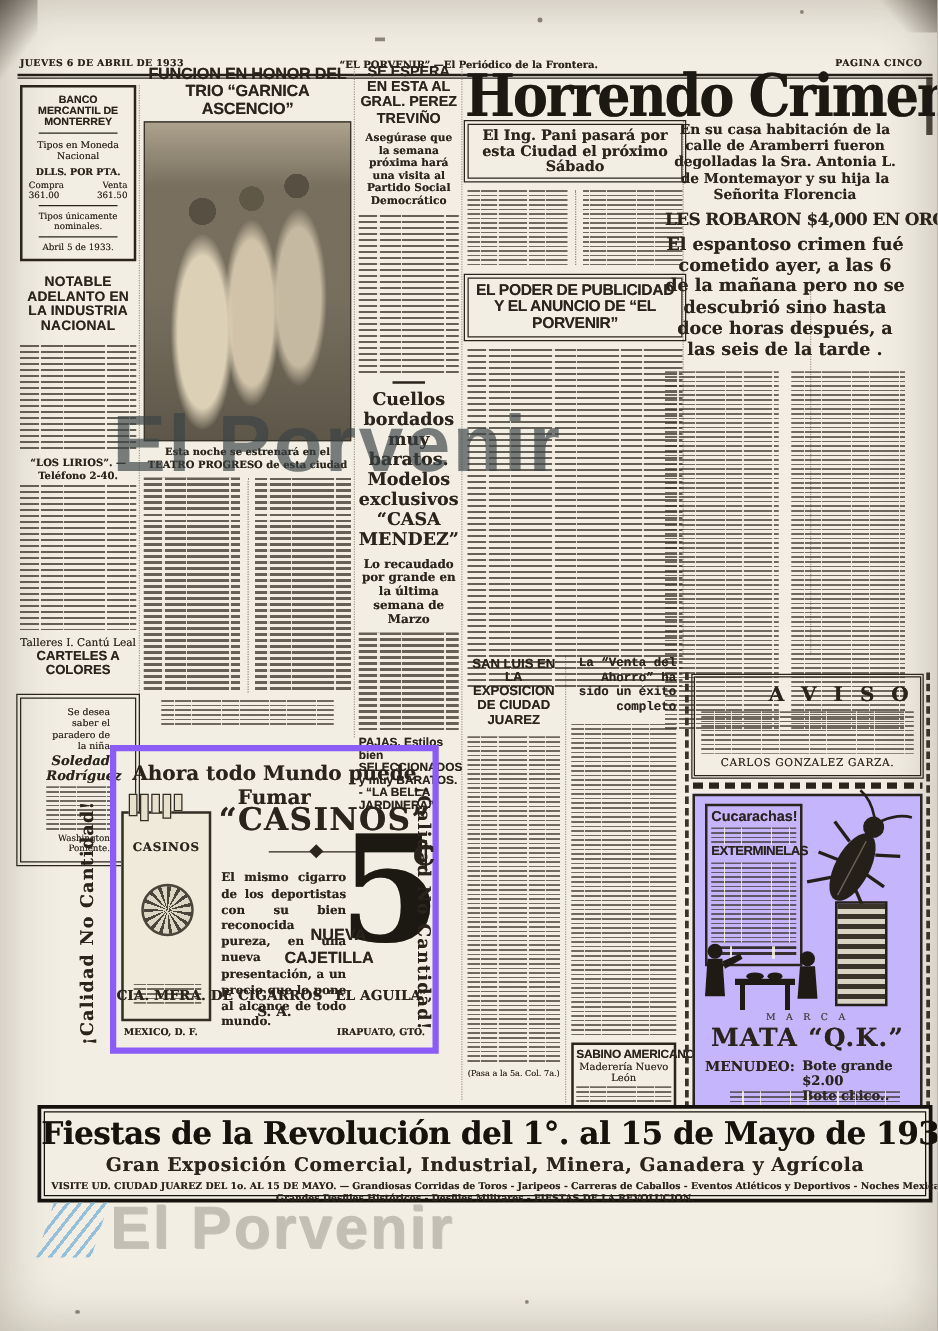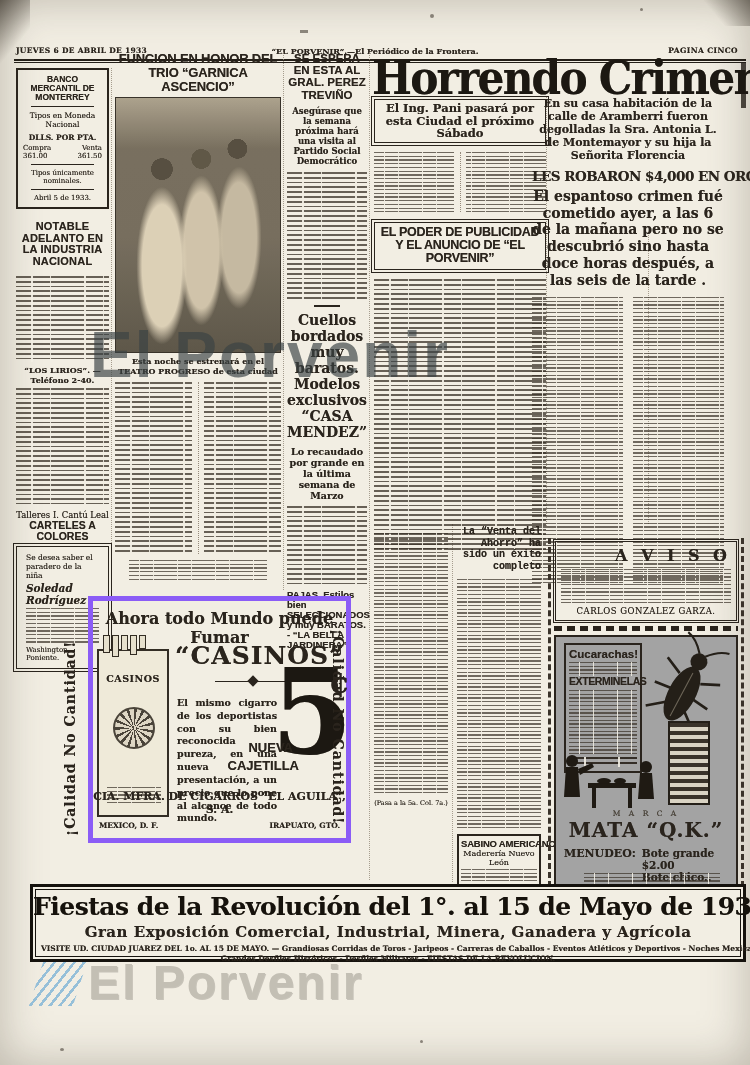--- a/index.html
+++ b/index.html
@@ -88,21 +88,21 @@
       <div class="serif" style="font-size:7px;">Abril 5 de 1933.</div>
     </div>
 
     <div class="gothic" style="margin-top:12px;font-size:11px;text-align:center;letter-spacing:.2px;">NOTABLE ADELANTO EN LA INDUSTRIA NACIONAL</div>
     <div class="gk" style="height:86px;margin-top:8px;"></div>
     <div class="serif" style="font-size:8px;font-weight:700;text-align:center;margin:3px 0;">“LOS LIRIOS”. — Teléfono 2-40.</div>
     <div class="gk" style="height:116px;"></div>
     <div class="serif" style="font-size:8.5px;text-align:center;margin-top:6px;">Talleres I. Cantú Leal</div>
     <div class="gothic" style="font-size:10.5px;text-align:center;">CARTELES A COLORES</div>
 
-    <div class="boxed" style="margin-top:4px;padding:6px 9px;text-align:left;">
+    <div class="boxed" style="margin-top:16px;padding:6px 20px;text-align:right;">
       <div class="serif" style="font-size:7.5px;">Se desea saber el paradero de la niña</div>
       <div class="serif" style="font-size:10.5px;font-weight:700;font-style:italic;margin:2px 0;">Soledad Rodríguez</div>
       <div class="gk t" style="height:36px;"></div>
       <div class="serif" style="font-size:7px;margin-top:2px;">Washington Poniente.</div>
     </div>
   </div>
 
   <div class="abs" style="left:115px;top:52px;width:166px;">
     <div class="gothic" style="font-size:13px;text-align:center;letter-spacing:-.2px;">FUNCION EN HONOR DEL TRIO “GARNICA ASCENCIO”</div>
     <div class="photo" style="width:166px;height:256px;margin-top:4px;"></div>
@@ -142,20 +142,21 @@
     <div class="serif" style="font-size:11px;font-weight:700;text-align:center;line-height:1.18;">En su casa habitación de la calle de Aramberri fueron degolladas la Sra. Antonia L. de Montemayor y su hija la Señorita Florencia</div>
     <div class="serif" style="font-size:13.5px;font-weight:700;text-align:center;letter-spacing:-.5px;margin-top:5px;white-space:nowrap;">LES ROBARON $4,000 EN ORO</div>
     <div class="serif" style="font-size:14px;font-weight:700;text-align:center;margin-top:4px;line-height:1.2;">El espantoso crimen fué cometido ayer, a las 6 de la mañana pero no se descubrió sino hasta doce horas después, a las seis de la tarde .</div>
     <div style="display:flex;gap:10px;margin-top:8px;">
       <div class="gk t" style="flex:1;height:288px;"></div>
       <div class="gk t" style="flex:1;height:288px;"></div>
     </div>
   </div>
 
   <div class="abs" style="left:374px;top:526px;width:74px;">
+    <div class="gothic" style="font-size:10.5px;text-align:center;">SAN LUIS EN LA EXPOSICION DE CIUDAD JUAREZ</div>
     <div class="gk t" style="height:262px;margin-top:7px;"></div>
     <div class="serif" style="font-size:6.5px;text-align:center;margin-top:4px;">(Pasa a la 5a. Col. 7a.)</div>
   </div>
 
   <div class="abs" style="left:457px;top:526px;width:84px;">
     <div class="serif" style="font-size:10px;font-weight:700;text-align:right;line-height:1.15;font-family:Liberation Mono, monospace;">La “Venta del Ahorro” ha sido un éxito completo</div>
     <div class="gk t" style="height:250px;margin-top:7px;"></div>
     <div style="border:2px solid #2a241d;margin-top:5px;padding:3px 2px;text-align:center;">
       <div class="gothic" style="font-size:9.5px;letter-spacing:-.2px;white-space:nowrap;">SABINO AMERICANO</div>
       <div class="serif" style="font-size:8px;">Maderería Nuevo León</div>
@@ -164,21 +165,21 @@
   </div>
 
   <div class="abs" style="left:548px;top:538px;width:196px;border-left:3px dashed #3a332a;border-right:3px dashed #3a332a;padding:0 3px;">
     <div style="border:1px solid #2a241d;outline:1px solid #2a241d;outline-offset:1px;margin:3px 1px 5px 1px;padding:4px 5px;text-align:center;">
       <div class="serif" style="font-size:16px;font-weight:700;letter-spacing:4px;text-align:right;">A V I S O</div>
       <div class="gk t" style="height:34px;margin-top:4px;"></div>
       <div class="serif" style="font-size:8.5px;margin-top:3px;letter-spacing:.5px;">CARLOS GONZALEZ GARZA.</div>
     </div>
     <div class="dashstrip"></div>
 
-    <div style="position:relative;border:2px solid #2a241d;margin-top:4px;height:252px;background:#a3a3a3;">
+    <div style="position:relative;border:2px solid #2a241d;margin-top:4px;height:252px;background:#c4b5fd;">
       <div style="position:absolute;left:8px;top:6px;width:78px;height:130px;border:2px solid #2a241d;padding:3px;text-align:center;">
         <div class="gothic" style="font-size:11.5px;white-space:nowrap;">Cucarachas!</div>
         <div class="gk t" style="height:14px;margin-top:2px;"></div>
         <div class="gothic" style="font-size:10.5px;letter-spacing:-.4px;white-space:nowrap;">EXTERMINELAS</div>
         <div class="gk t" style="height:64px;margin-top:3px;"></div>
         <div class="gk t d" style="height:10px;margin-top:3px;"></div>
       </div>
 
       <svg style="position:absolute;left:96px;top:-2px;width:66px;height:106px;transform:rotate(28deg);" viewBox="0 0 60 100">
         <ellipse cx="30" cy="56" rx="13" ry="28" fill="#241f18"></ellipse>

